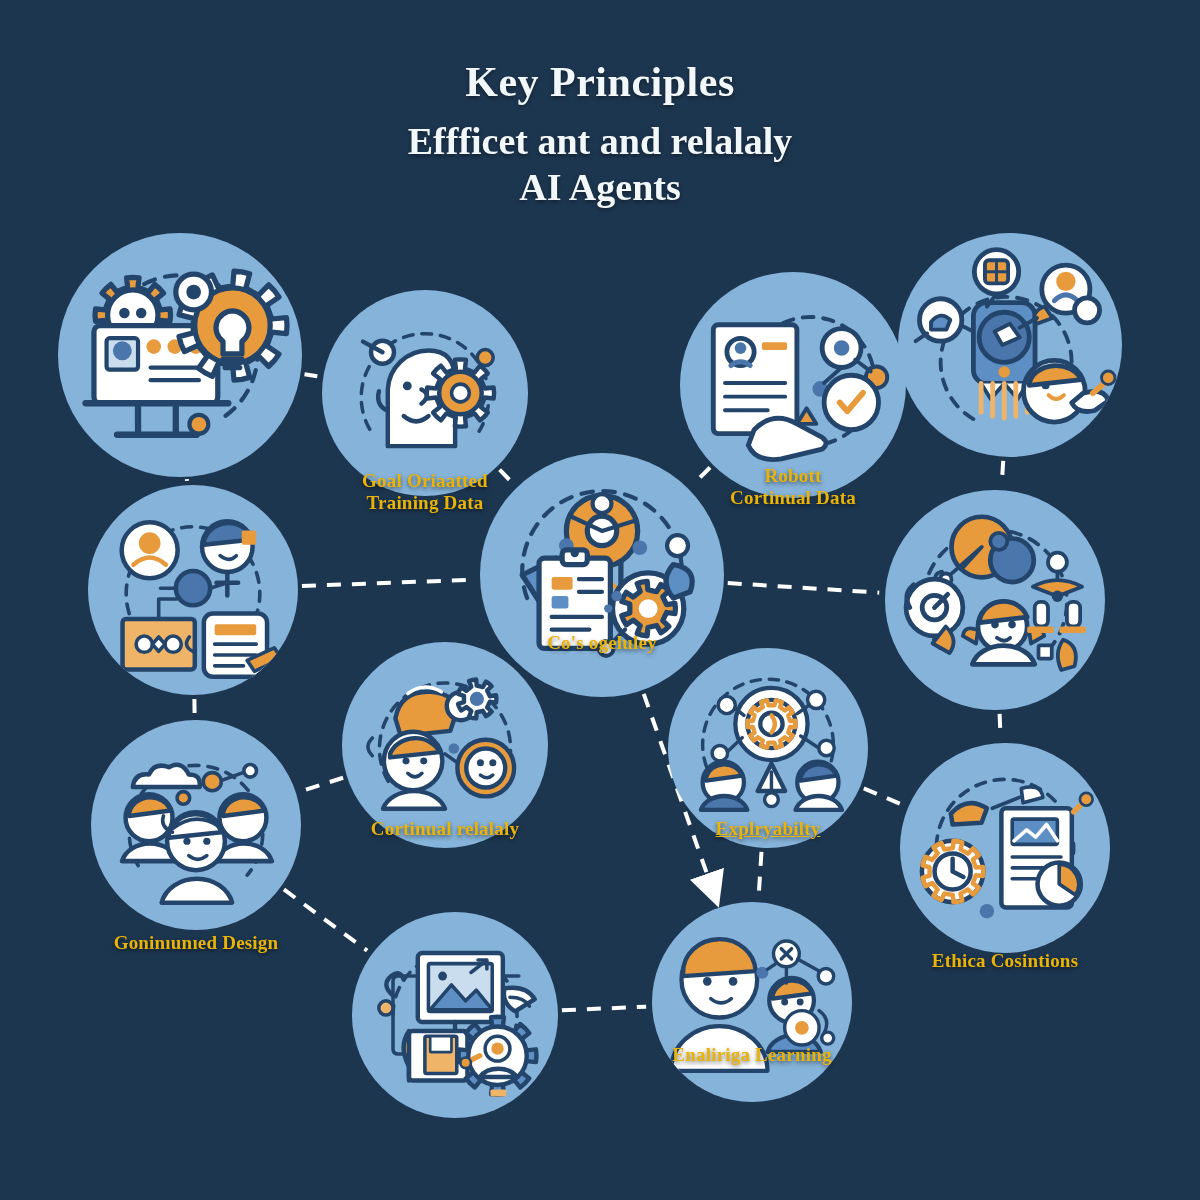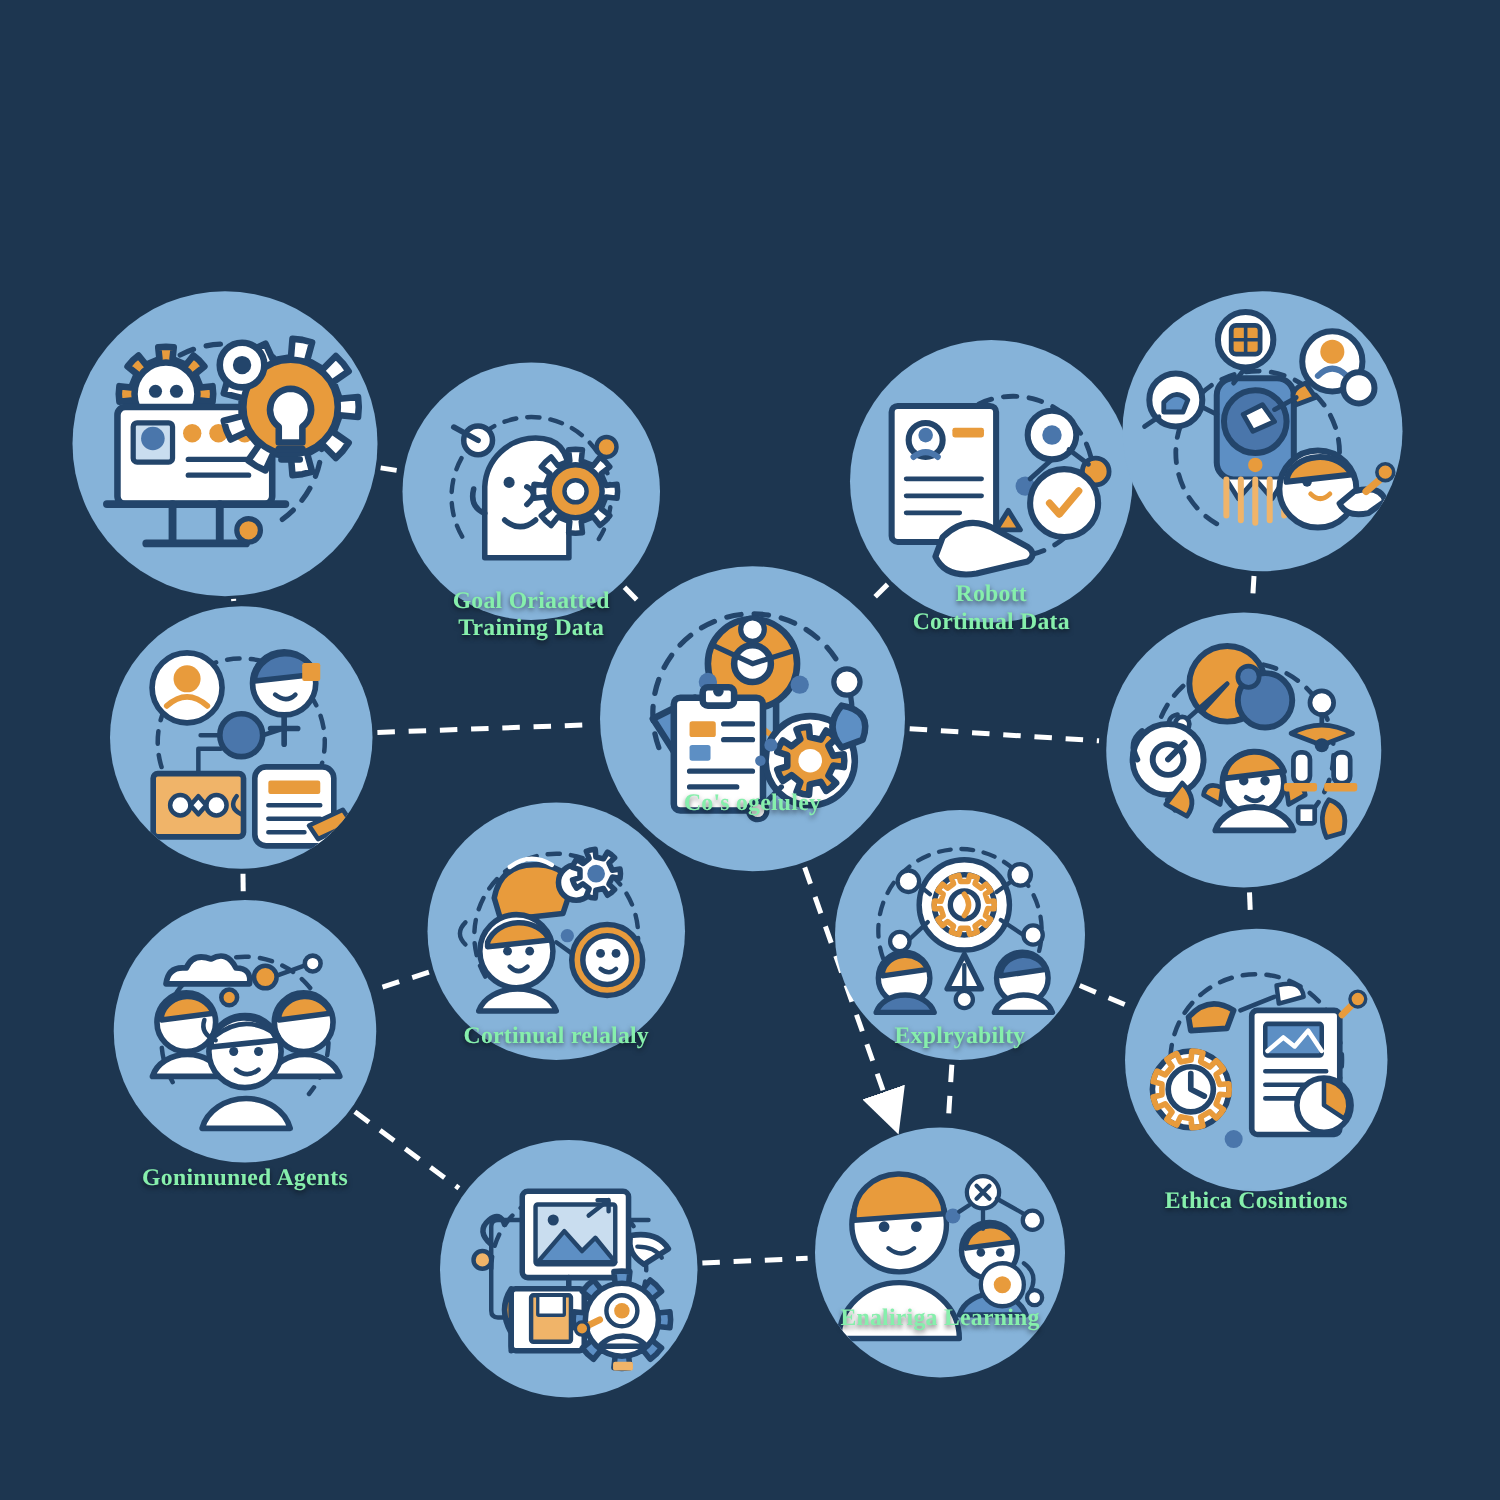--- a/index.html
+++ b/index.html
@@ -16,21 +16,21 @@
     position:absolute;left:0;top:60px;width:1200px;
     text-align:center;color:#f2f7fa;
     text-shadow:0 2px 4px rgba(0,0,0,.45);
     pointer-events:none;
   }
   .t1{font-size:42px;font-weight:700;letter-spacing:.5px;line-height:1.05;}
   .t2{font-size:38px;font-weight:700;line-height:1.25;margin-top:14px;}
   .t3{font-size:38px;font-weight:700;line-height:1.15;}
 
   .node-label{
-    position:absolute;color:#86efac;font-weight:700;
+    position:absolute;color:#eab308;font-weight:700;
     font-size:19px;line-height:1.18;text-align:center;
     text-shadow:0 2px 4px rgba(0,0,0,.55);
     letter-spacing:.2px;pointer-events:none;white-space:pre-line;
   }
 </style>
 </head>
 <body>
 
 <div id="stage">
 
@@ -465,26 +465,31 @@
               <circle cx="112" cy="66" r="7" fill="#4a76ab" stroke="none" stroke-width="5"></circle>
               <path d="M140,59 L140,78 M153,50 L178,64 M127,56 L118,62" fill="none" stroke="#23456b" stroke-width="4" stroke-linejoin="round" stroke-linecap="round"></path>
               <path d="M178,110 q14,10 6,26" fill="none" stroke="#23456b" stroke-width="4" stroke-linejoin="round" stroke-linecap="round"></path>
               <circle cx="188" cy="142" r="7" fill="#ffffff" stroke="#23456b" stroke-width="4"></circle>
             </g>
           </g>
         </g>
       </g>
   </svg>
 
+  <div class="title-block">
+    <div class="t1">Key Principles</div>
+    <div class="t2">Effficet ant  and relalaly</div>
+    <div class="t3">AI Agents</div>
+  </div>
 
   <div id="label-layer">
       <div class="node-label" style="left: 265px; top: 470px; width: 320px;">Goal Oriaatted
 Training Data</div>
       <div class="node-label" style="left: 633px; top: 465px; width: 320px;">Robott
 Cortinual Data</div>
       <div class="node-label" style="left: 442px; top: 632px; width: 320px;">Co's ogeluley</div>
       <div class="node-label" style="left: 285px; top: 818px; width: 320px;">Cortinual relalaly</div>
-      <div class="node-label" style="left: 608px; top: 818px; width: 320px;">Explryabilty</div>
-      <div class="node-label" style="left: 36px; top: 932px; width: 320px;">Goninıunıed Agents</div>
+      <div class="node-label" style="left: 608px; top: 818px; width: 320px; text-decoration: underline;">Explryabilty</div>
+      <div class="node-label" style="left: 36px; top: 932px; width: 320px;">Goninıunıed Design</div>
       <div class="node-label" style="left: 845px; top: 932px; width: 320px; margin-top: 18px;">Ethica Cosintions</div>
       <div class="node-label" style="left: 592px; top: 1044px; width: 320px;">Enaliriga Learning</div>
     </div>
 </div>
 
 </body></html>

